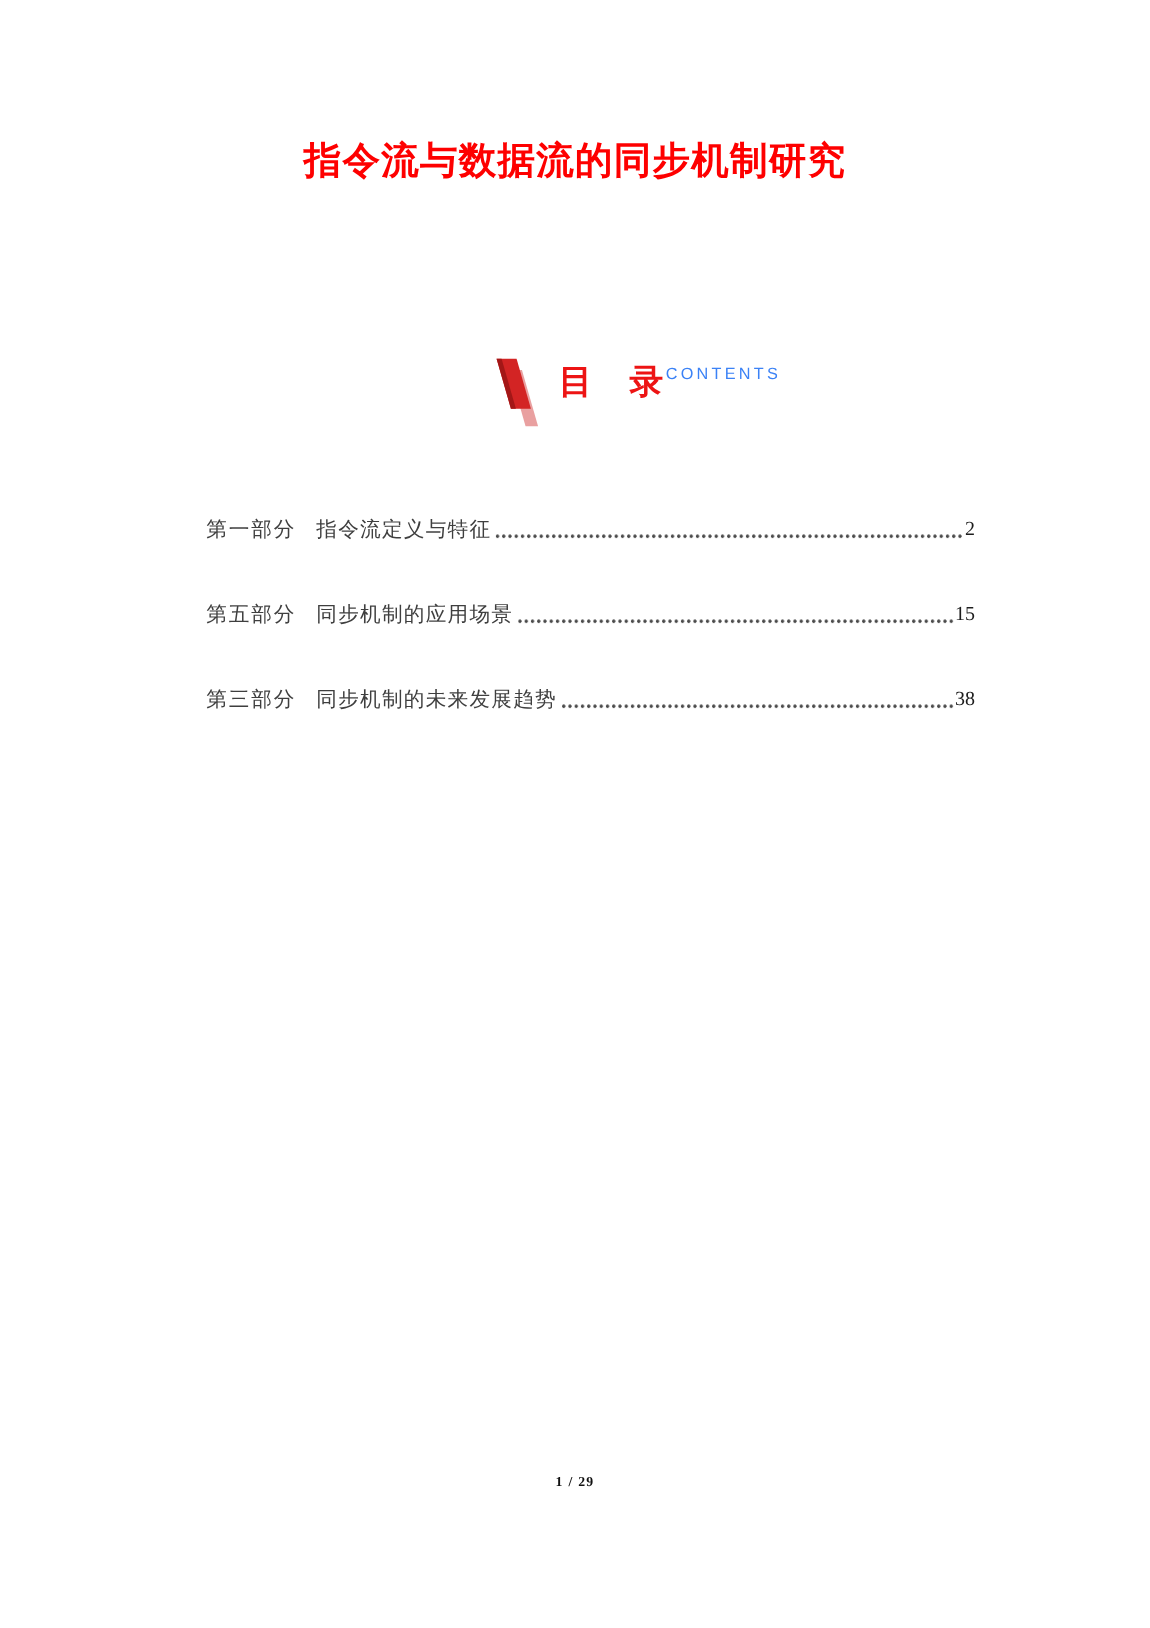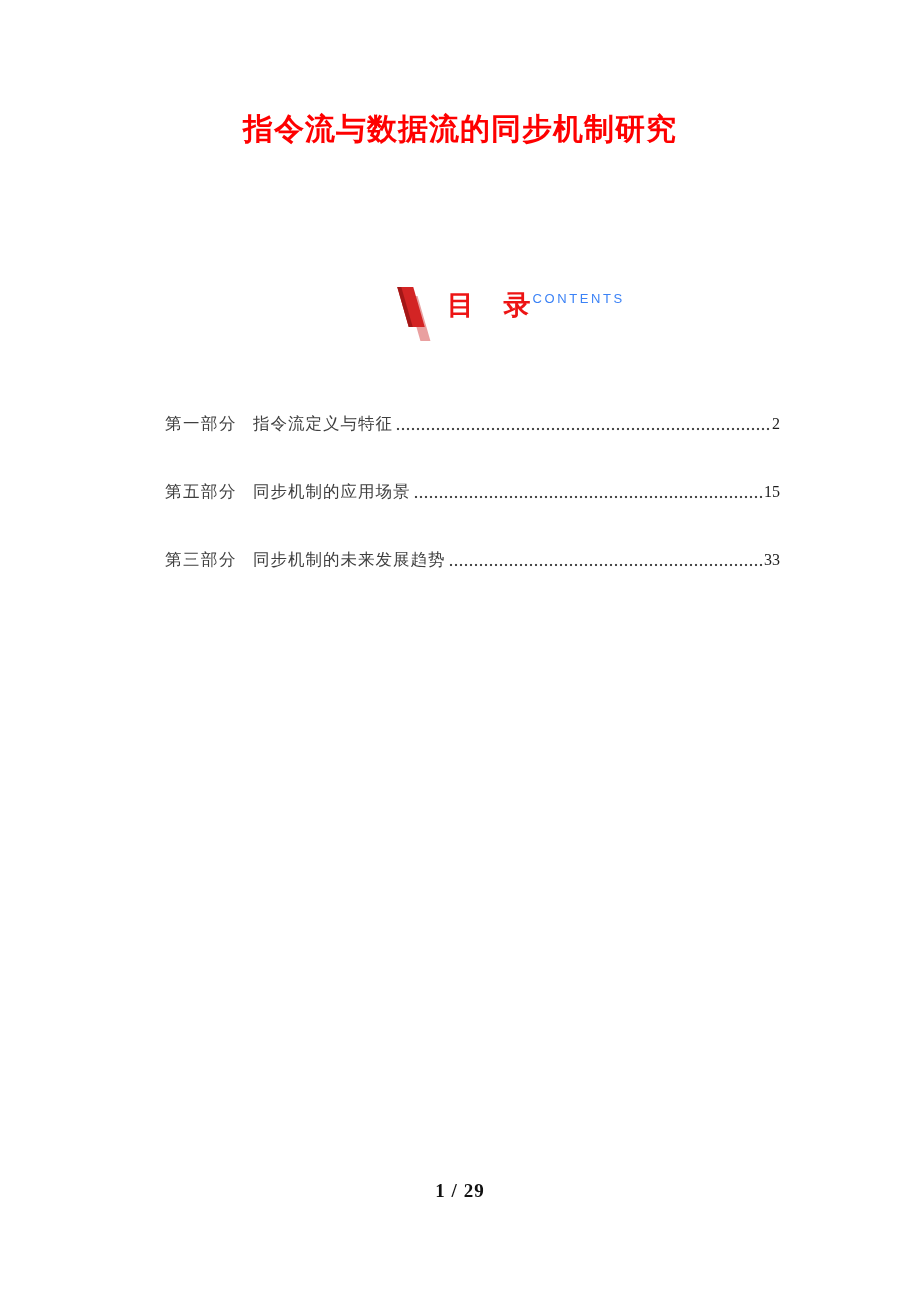--- a/index.html
+++ b/index.html
@@ -119,21 +119,21 @@
 
   
   .page-footer {
     position: absolute;
     top: 1180px;
     left: 0;
     right: 0;
     text-align: center;
     font-family: "Liberation Serif", serif;
     font-weight: 700;
-    font-size: 19px;
+    font-size: 11px;
     color: #111111;
     letter-spacing: 1px;
   }
 </style>
 </head>
 <body>
 
 <div class="page">
 
   <div class="doc-title">指令流与数据流的同步机制研究</div>
@@ -166,21 +166,21 @@
       <span class="toc-etitle">同步机制的应用场景</span>
       <span class="toc-leader"></span>
       <span class="toc-pageno">15</span>
     </div>
 
 
     <div class="toc-row">
       <span class="toc-part">第三部分</span>
       <span class="toc-etitle">同步机制的未来发展趋势</span>
       <span class="toc-leader"></span>
-      <span class="toc-pageno">33</span>
+      <span class="toc-pageno">38</span>
     </div>
 
 
   </div>
 
   <div class="page-footer">1 / 29</div>
 
 </div>
 
 </body></html>

